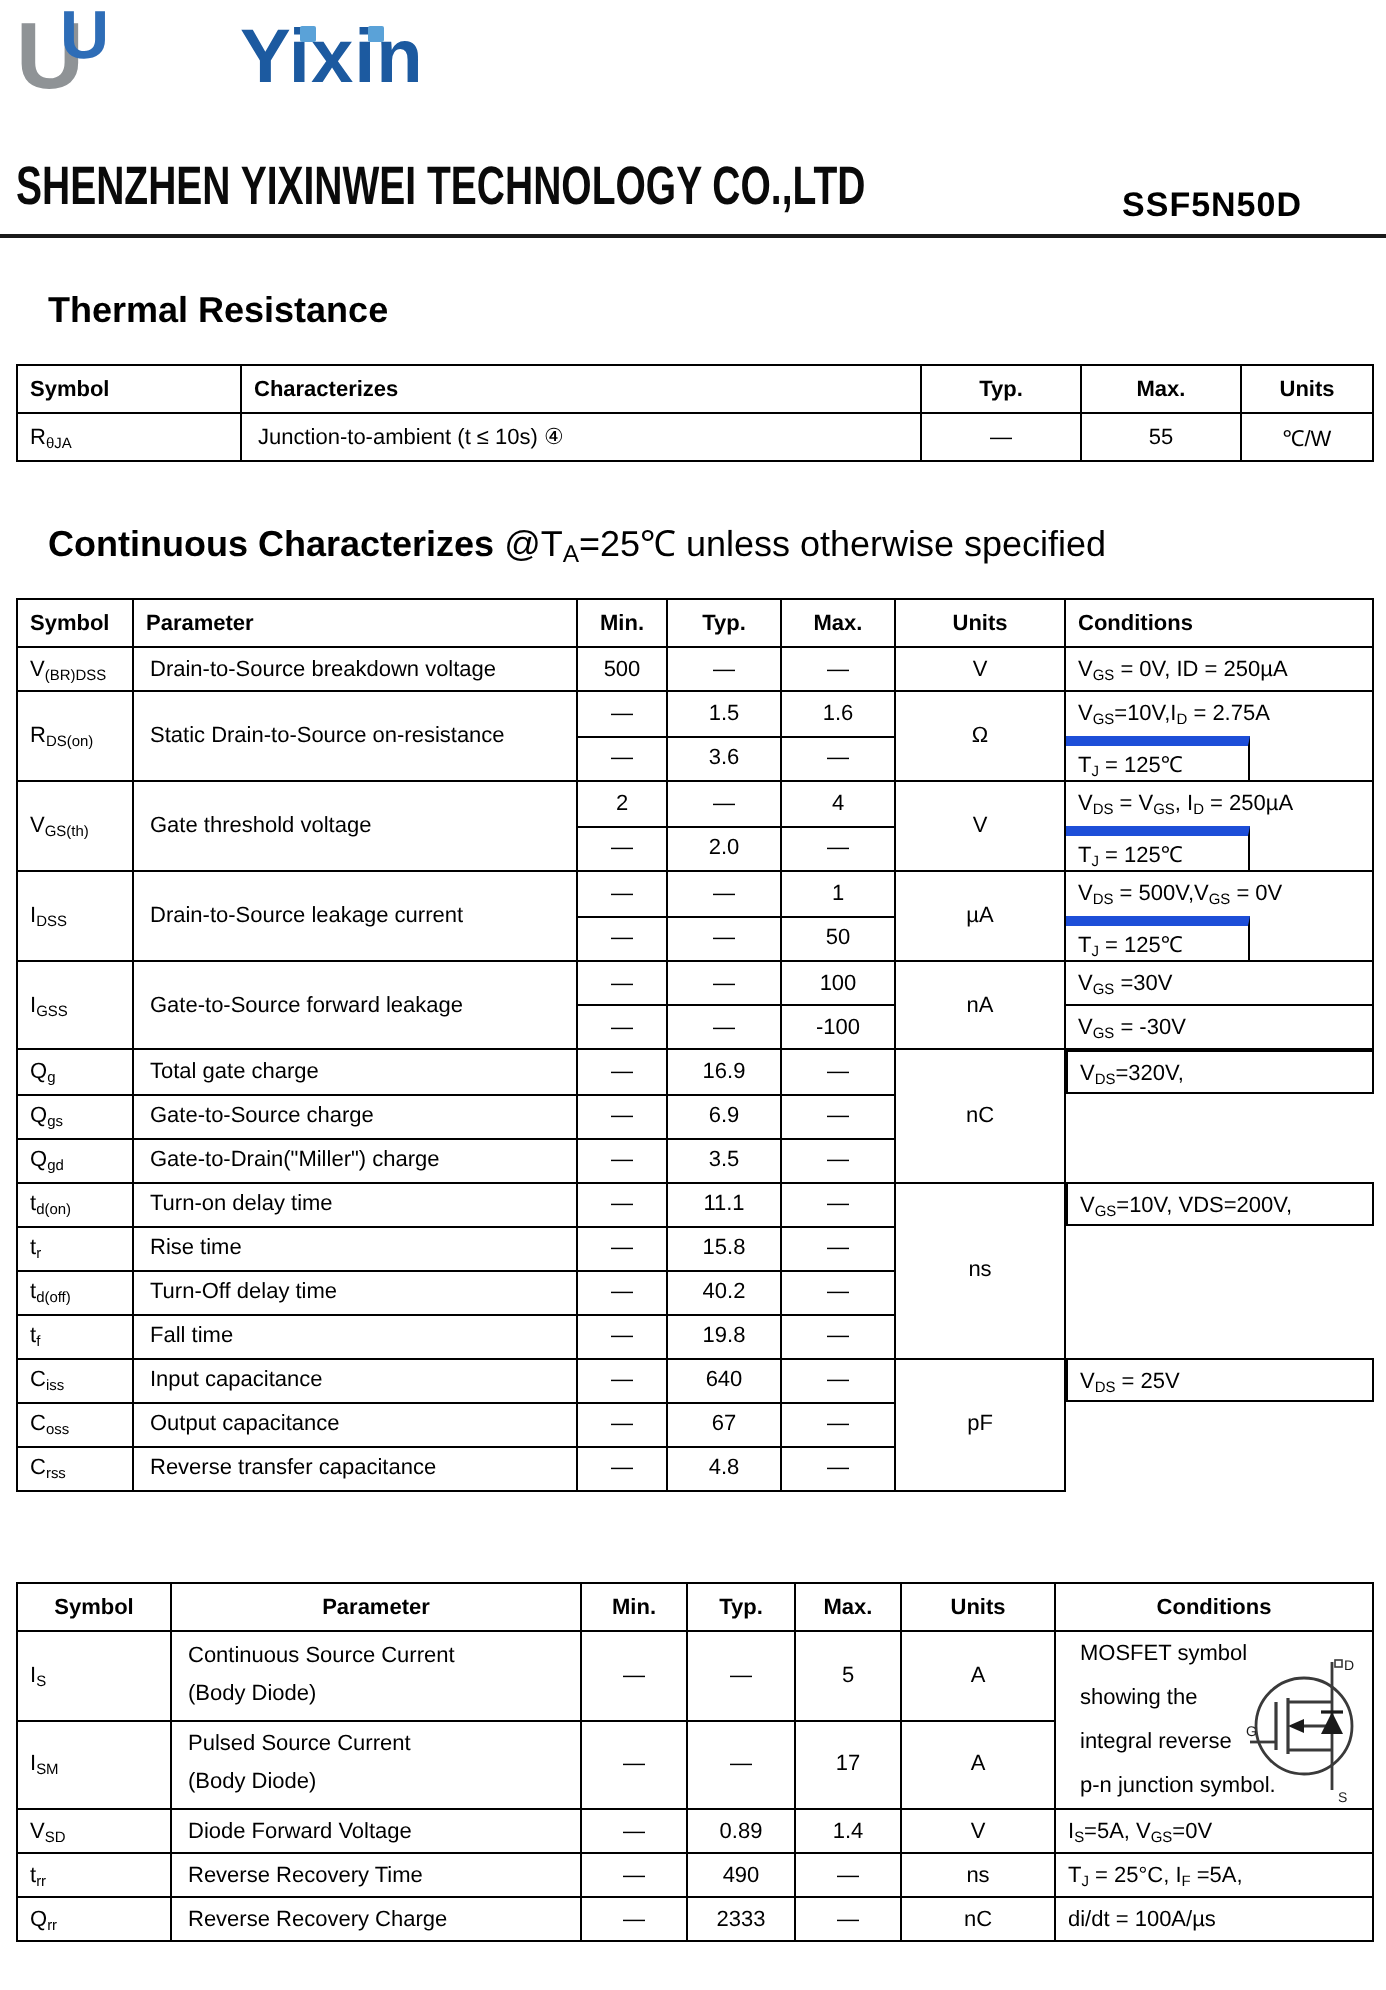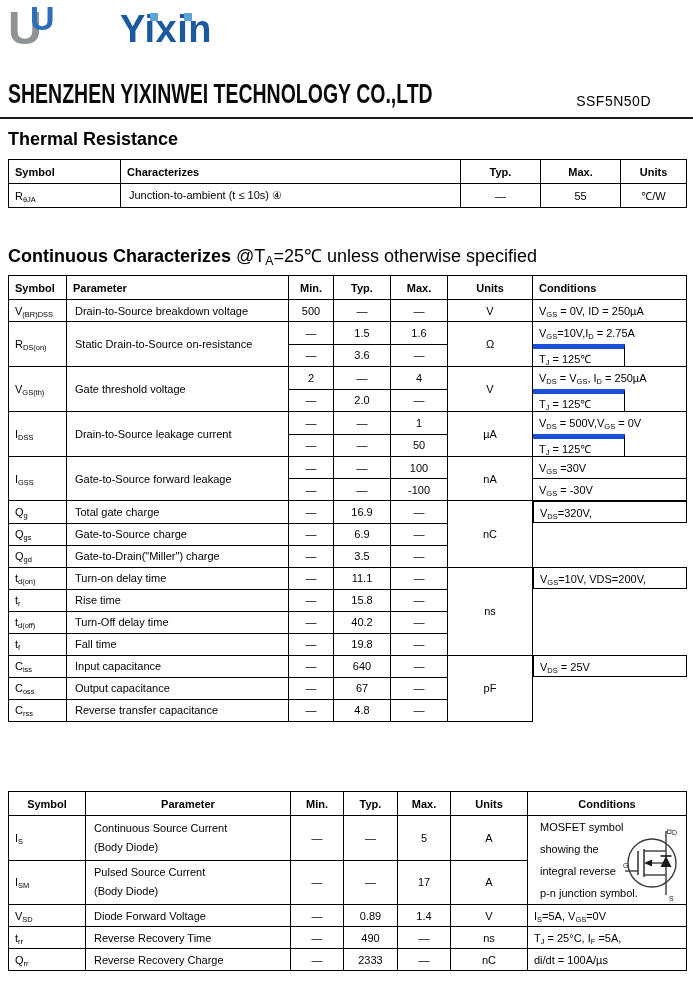--- a/index.html
+++ b/index.html
@@ -15,29 +15,29 @@
   .u-outer { position:absolute; left:0; top:0; font-size:47px; font-weight:bold; color:#8f9396; line-height:1; }
   .u-inner { position:absolute; left:22px; top:-3px; font-size:34px; font-weight:bold; color:#2e6db7; line-height:1; }
   .logo-word { position:absolute; left:72px; top:6px; font-size:38px; font-weight:bold; color:#1c5aa0; line-height:1; letter-spacing:0.5px;margin-left:40px; }
   .logo-word .dot { position:absolute; width:8px; height:8px; background:#5aa2d8; border-radius:1px; top:3px; }
   .logo-word .d1 { left:30px; }
   .logo-word .d2 { left:64px; }
   .company {
     position:absolute; left:8px; top:78px; font-size:25px; font-weight:bold;
     transform:scale(0.78,1.08); transform-origin:left top; white-space:nowrap; color:#0a0a0a;
   }
-  .part-number { position:absolute; right:42px; top:93px; font-size:14px; font-weight:normal; letter-spacing:0.5px; }
+  .part-number { position:absolute; right:42px; top:93px; font-size:17px; font-weight:bold; letter-spacing:0.5px; }
   .rule { position:absolute; left:0; top:117px; width:693px; height:2px; background:#1a1a1a; }
 
   
   .sec { position:absolute; left:8px; }
   .sec-thermal { top:129px; }
   .sec-elec { top:243px; }
   .sec-sd { top:781px; }
-  h2 { margin:0; font-size:18px; font-weight:bold; letter-spacing:0; }
+  h2 { margin:16px; font-size:18px; font-weight:bold; letter-spacing:0; }
   .subtitle { font-size:18px; font-weight:normal;text-align:right; }
 
   
   table { border-collapse:collapse; table-layout:fixed; width:678px; margin-top:9px; }
   th, td { border:1px solid #000; font-size:11px; padding:1px 4px; height:22px; overflow:hidden; vertical-align:middle; }
   th { font-weight:bold; height:24px; }
   .tl { text-align:left; padding-left:6px; }
   .pl { text-align:left; padding-left:8px; }
   .c  { text-align:center; padding:1px 2px; }
   .thermal-table th, .thermal-table td { height:24px; }

